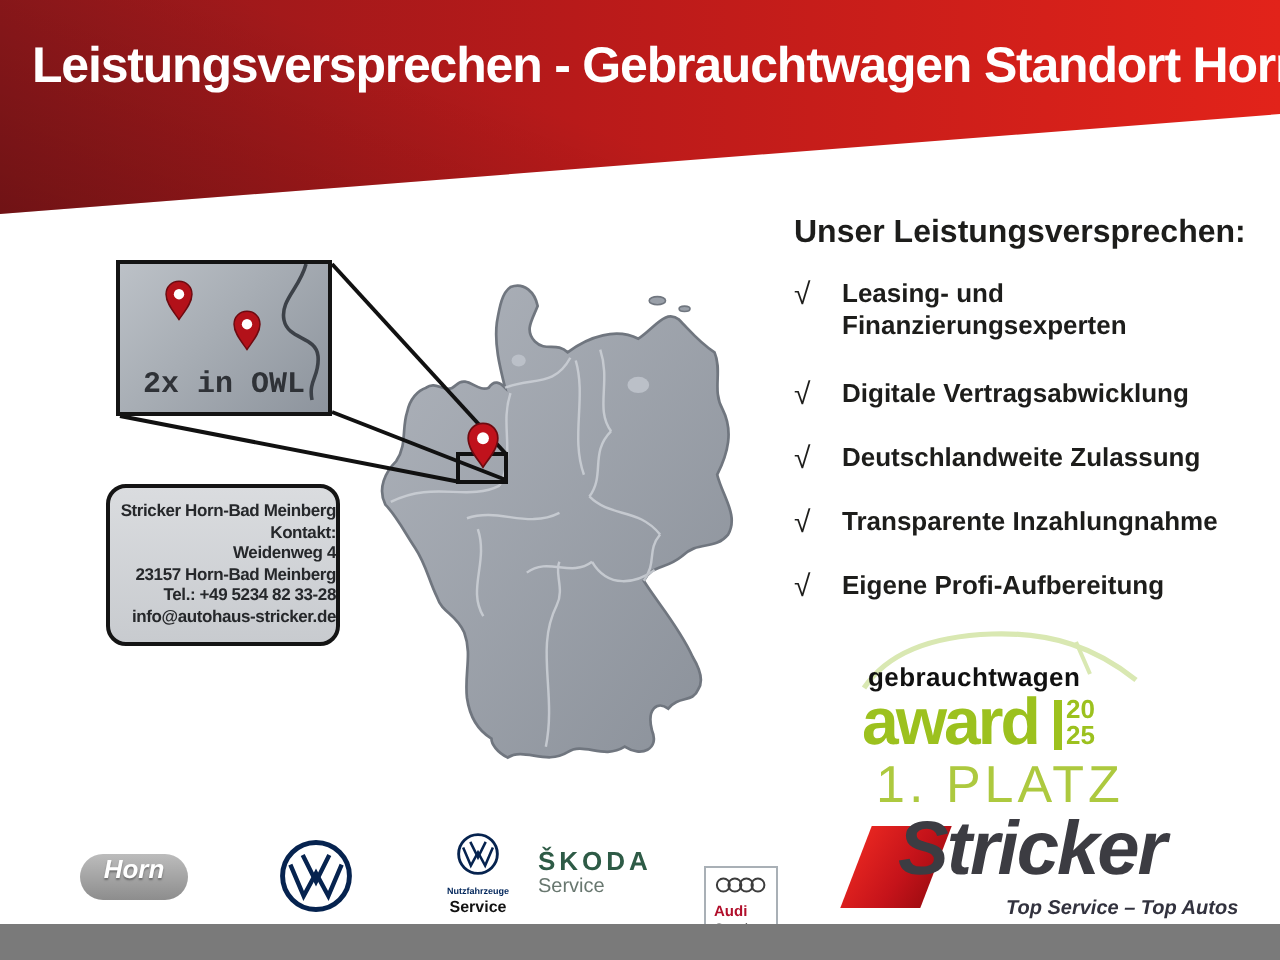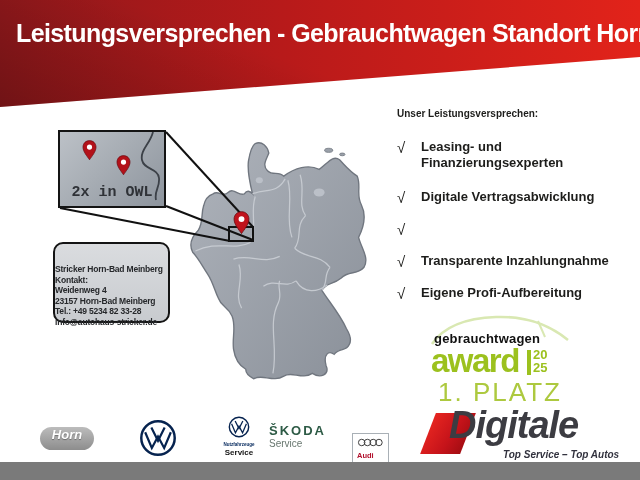--- a/index.html
+++ b/index.html
@@ -35,26 +35,26 @@
   .inset-label{
     position:absolute;left:0;right:0;bottom:5px;text-align:center;
     font-size:15px;font-weight:bold;color:#2f3237;
   }
   .inset-squiggle{position:absolute;left:0;top:0;width:108px;height:73px;}
   
   .contact{
     position:absolute;left:53px;top:242px;width:117px;height:81px;box-sizing:border-box;
     border:2.5px solid #141414;border-radius:10px;
     background:linear-gradient(180deg,#dadcdf 0%,#c8cbcf 100%);
-    padding-top:20px;text-align:left;
+    padding-top:6px;text-align:right;
     font-size:8.5px;font-weight:bold;letter-spacing:-.2px;line-height:10.6px;color:#26282b;
   }
   
   .promises-title{
-    position:absolute;left:397px;top:108px;font-size:10px;font-weight:bold;color:#1d1d1b;
+    position:absolute;left:397px;top:108px;font-size:16px;font-weight:bold;color:#1d1d1b;
   }
   .promise{position:absolute;left:397px;width:235px;}
   .promise .check{
     position:absolute;left:0;top:0;font-size:15px;font-weight:normal;color:#1d1d1b;
   }
   .promise .promise-text{
     display:block;margin-left:24px;font-size:13px;font-weight:bold;color:#1d1d1b;
     line-height:16px;white-space:pre-line;
   }
   
@@ -190,20 +190,21 @@
     <span class="check">√</span>
     <span class="promise-text">Leasing- und
 Finanzierungsexperten</span>
   </div>
   <div class="promise" style="top:189px;">
     <span class="check">√</span>
     <span class="promise-text">Digitale Vertragsabwicklung</span>
   </div>
   <div class="promise" style="top:221px;">
     <span class="check">√</span>
+    <span class="promise-text">Deutschlandweite Zulassung</span>
   </div>
   <div class="promise" style="top:253px;">
     <span class="check">√</span>
     <span class="promise-text">Transparente Inzahlungnahme</span>
   </div>
   <div class="promise" style="top:285px;">
     <span class="check">√</span>
     <span class="promise-text">Eigene Profi-Aufbereitung</span>
   </div>
 
@@ -250,18 +251,18 @@
       <circle cx="5.2" cy="5" r="3.6" fill="none" stroke="#3c3c3c" stroke-width="1.1"></circle>
       <circle cx="11.6" cy="5" r="3.6" fill="none" stroke="#3c3c3c" stroke-width="1.1"></circle>
       <circle cx="18" cy="5" r="3.6" fill="none" stroke="#3c3c3c" stroke-width="1.1"></circle>
       <circle cx="24.4" cy="5" r="3.6" fill="none" stroke="#3c3c3c" stroke-width="1.1"></circle>
     </svg>
     <div class="audi-name">Audi</div>
     <div class="audi-sub">Service</div>
   </div>
 
   <div class="stricker-mark"></div>
-  <div class="stricker-name">Digitale</div>
+  <div class="stricker-name">Stricker</div>
   <div class="stricker-tagline">Top Service – Top Autos</div>
 
   <div class="bottom-bar"></div>
 
 </div>
 
 </body></html>

